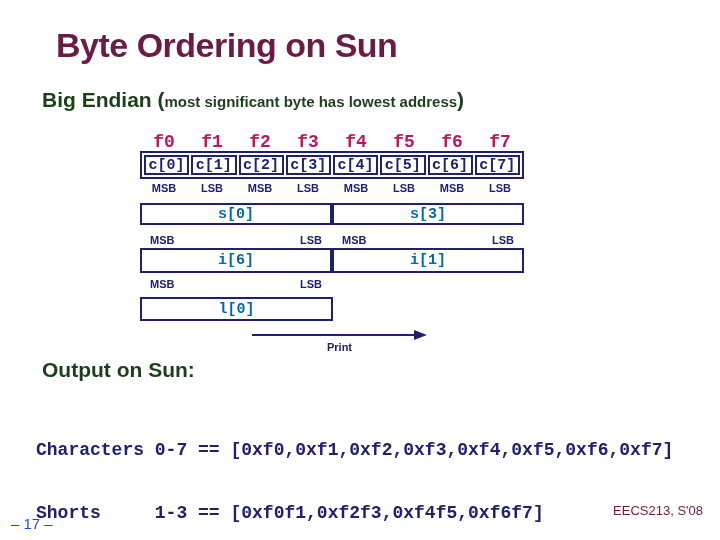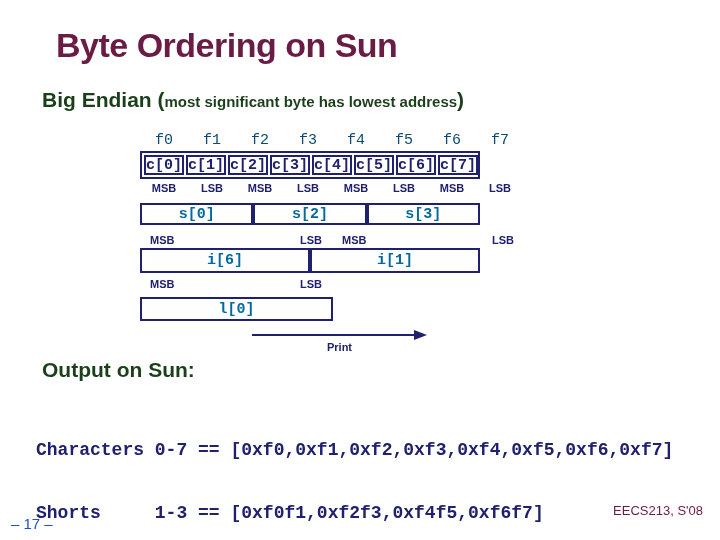--- a/index.html
+++ b/index.html
@@ -20,25 +20,25 @@
   .subtitle {
     position:absolute; left:42px; top:88px;
     color:#1b3f1b; white-space:nowrap;
   }
   .sub-big { font-size:21px; font-weight:bold; }
   .sub-small { font-size:15px; font-weight:bold; }
 
   
   .dg-row { position:absolute; left:140px; width:384px; display:flex; }
   .flabels { top:132px; height:16px;
-    font-family:"Liberation Mono", monospace; font-size:15px; color:#0c4a6e; }
+    font-family:"Liberation Mono", monospace; font-size:18px; color:#be185d;font-weight:bold; }
   .flabels span { flex:1; text-align:center; }
 
   .box-row {
-    position:absolute; left:140px; width:340px;
+    position:absolute; left:140px; width:384px;
     border:2px solid #20216e; background:#fff;
     display:flex; align-items:stretch;
   }
   .crow { top:151px; height:28px; padding:2px 1px; }
   .cbox {
     flex:1; margin:0 1px; border:2px solid #20216e;
     display:flex; align-items:center; justify-content:center;
     font-family:"Liberation Mono", monospace; font-weight:bold;
     font-size:15px; color:#20216e;
   }
@@ -121,21 +121,20 @@
     <span>MSB</span>
     <span>LSB</span>
     <span>MSB</span>
     <span>LSB</span>
     <span>MSB</span>
     <span>LSB</span>
   </div>
 
   <div class="box-row srow">
     <div class="divcell">s[0]</div>
-    <div class="divcell">s[2]</div>
     <div class="divcell">s[3]</div>
   </div>
 
   <div class="dg-row msbrow msbrow2">
     <div class="msb-half">
       <span>MSB</span>
       <span>LSB</span>
     </div>
     <div class="msb-half">
       <span>MSB</span>

